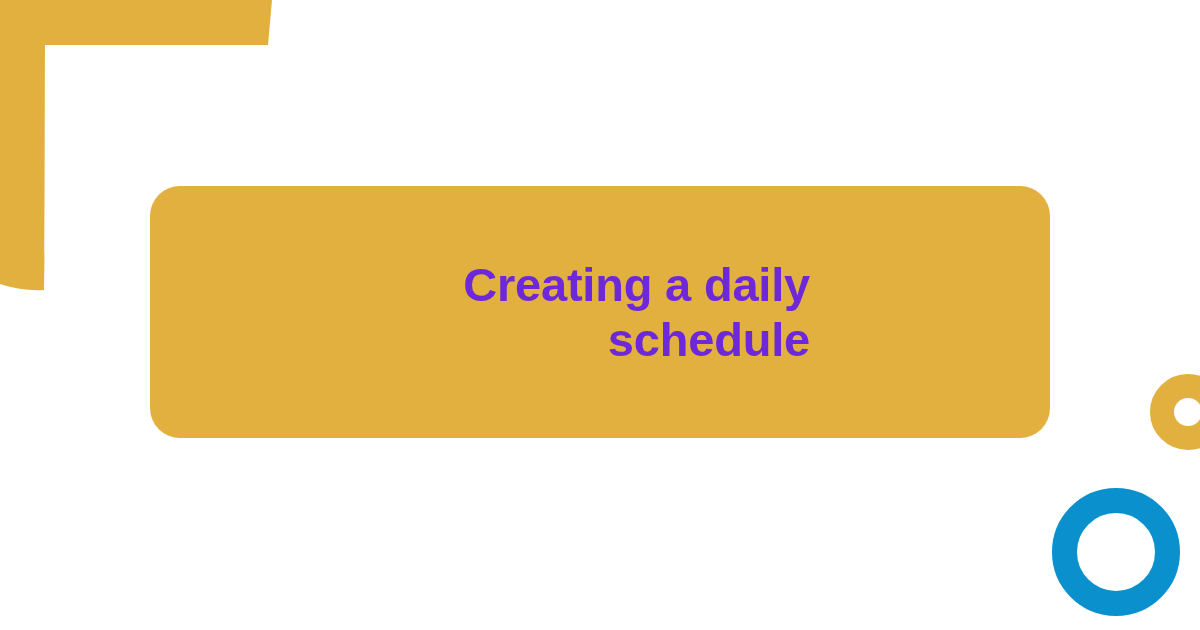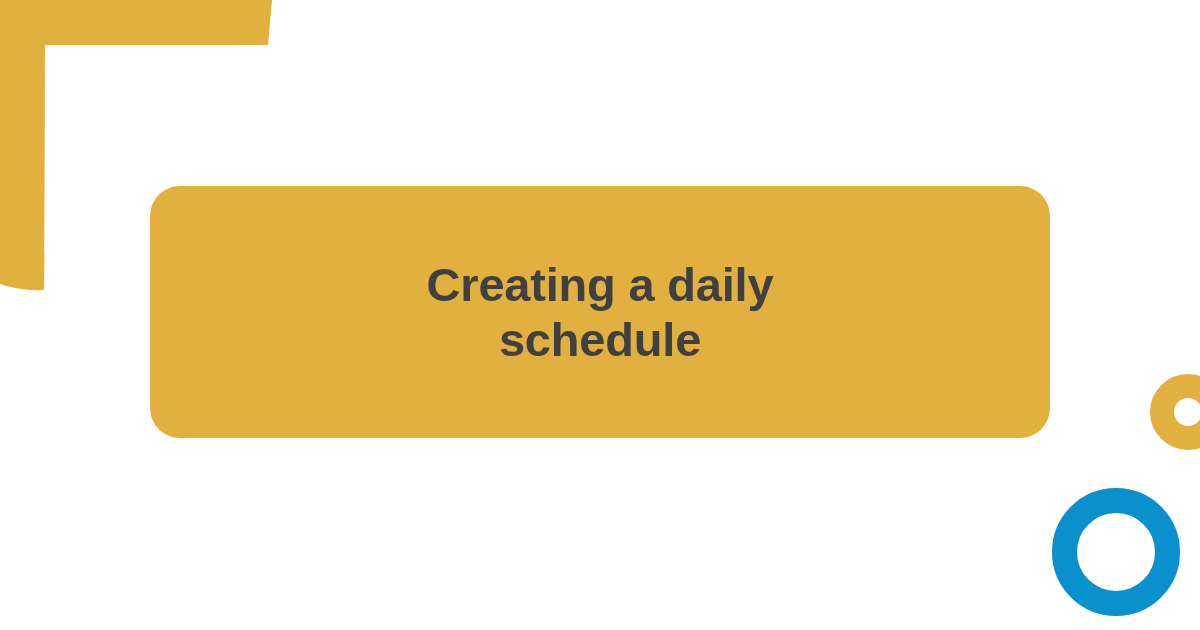--- a/index.html
+++ b/index.html
@@ -37,26 +37,26 @@
     border-radius: 30px;
     background: #E2B03E;
     display: flex;
     align-items: center;
     justify-content: center;
     box-sizing: border-box;
     padding: 10px 70px;
   }
   .hero-title {
     margin: 16px;
-    color: #404040;
+    color: #6d28d9;
     font-family: "Liberation Sans", sans-serif;
     font-size: 47px;
     font-weight: bold;
     line-height: 1.18;
-    text-align: center;
+    text-align: right;
     letter-spacing: -0.2px;
     max-width: 420px;
   }
 
   
   .ring {
     position: absolute;
     border-radius: 50%;
     box-sizing: border-box;
   }

